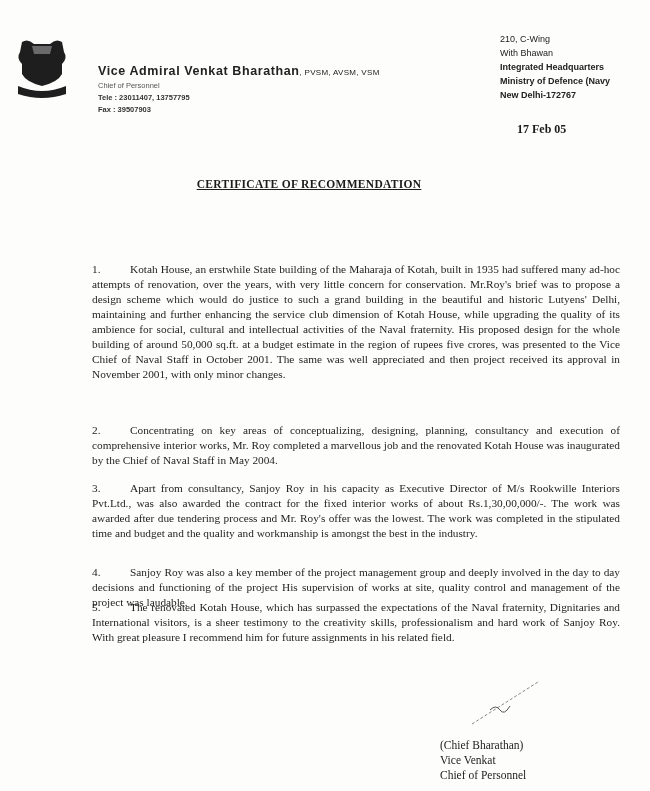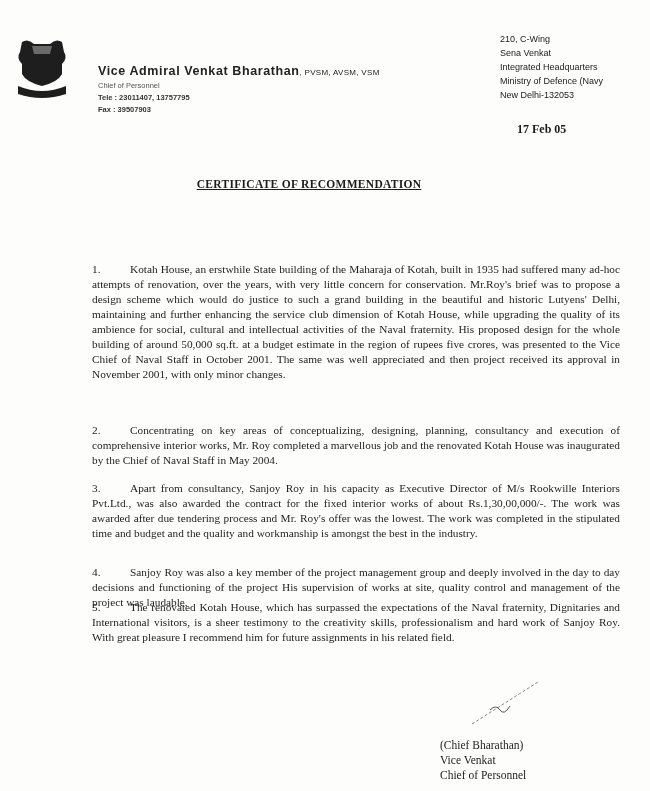--- a/index.html
+++ b/index.html
@@ -6,21 +6,21 @@
   body { width:650px; height:791px; background:#fdfdfb; position:relative; overflow:hidden; color:#1c1c1c; }
   .sans { font-family:"Liberation Sans", sans-serif; }
   .serif { font-family:"Liberation Serif", serif; }
   .crest { position:absolute; left:14px; top:38px; width:56px; height:62px; }
   .lh-block { position:absolute; left:98px; top:38px;margin-top:26px; }
   .lh-name { font-size:12.5px; font-weight:bold; letter-spacing:0.6px; color:#222; white-space:nowrap; }
   .lh-name .post { font-size:8px; font-weight:normal; letter-spacing:0.3px; }
   .lh-title { font-size:7.5px; color:#555; margin-top:3px; }
   .lh-line { font-size:7.5px; font-weight:bold; color:#333; margin-top:3px; }
   .addr { position:absolute; left:500px; top:32px; font-size:9px; line-height:14px; color:#222; }
-  .addr .b { font-weight:normal; }
+  .addr .b { font-weight:bold; }
   .date { position:absolute; left:517px; top:122px; font-size:12px; font-weight:bold; }
   .title { position:absolute; left:0; width:618px; top:178px; text-align:center; font-size:11.5px; font-weight:bold; text-decoration:underline; letter-spacing:0.3px; }
   .para { position:absolute; left:92px; width:528px; font-size:11.3px; line-height:15px; text-align:justify; color:#1e1e1e;margin-top:40px; }
   .para .num { display:inline-block; width:38px; }
   .sig-line { position:absolute; left:470px; top:680px; width:70px; height:45px; }
   .sig { position:absolute; left:440px; top:738px; font-size:11.5px; line-height:15px; }
 </style>
 </head>
 <body>
 
@@ -32,24 +32,24 @@
 
 <div class="lh-block sans">
   <div class="lh-name"><span>Vice Admiral Venkat Bharathan</span><span class="post">, PVSM, AVSM, VSM</span></div>
   <div class="lh-title">Chief of Personnel</div>
   <div class="lh-line">Tele : 23011407, 13757795</div>
   <div class="lh-line">Fax : 39507903</div>
 </div>
 
 <div class="addr sans">
   <div>210, C-Wing</div>
-  <div>Sena Venkat</div>
+  <div>With Bhawan</div>
   <div class="b">Integrated Headquarters</div>
   <div class="b">Ministry of Defence (Navy</div>
-  <div class="b">New Delhi-132053</div>
+  <div class="b">New Delhi-172767</div>
 </div>
 
 <div class="date serif">17 Feb 05</div>
 
 <div class="title serif">CERTIFICATE OF RECOMMENDATION</div>
 
 <div class="para serif" style="top:222px"><span class="num">1.</span><span>Kotah House, an erstwhile State building of the Maharaja of Kotah, built in 1935 had suffered many ad-hoc attempts of renovation, over the years, with very little concern for conservation. Mr.Roy's brief was to propose a design scheme which would do justice to such a grand building in the beautiful and historic Lutyens' Delhi, maintaining and further enhancing the service club dimension of Kotah House, while upgrading the quality of its ambience for social, cultural and intellectual activities of the Naval fraternity. His proposed design for the whole building of around 50,000 sq.ft. at a budget estimate in the region of rupees five crores, was presented to the Vice Chief of Naval Staff in October 2001. The same was well appreciated and then project received its approval in November 2001, with only minor changes.</span></div>
 <div class="para serif" style="top:383px"><span class="num">2.</span><span>Concentrating on key areas of conceptualizing, designing, planning, consultancy and execution of comprehensive interior works, Mr. Roy completed a marvellous job and the renovated Kotah House was inaugurated by the Chief of Naval Staff in May 2004.</span></div>
 <div class="para serif" style="top:441px"><span class="num">3.</span><span>Apart from consultancy, Sanjoy Roy in his capacity as Executive Director of M/s Rookwille Interiors Pvt.Ltd., was also awarded the contract for the fixed interior works of about Rs.1,30,00,000/-. The work was awarded after due tendering process and Mr. Roy's offer was the lowest. The work was completed in the stipulated time and budget and the quality and workmanship is amongst the best in the industry.</span></div>
 <div class="para serif" style="top:525px"><span class="num">4.</span><span>Sanjoy Roy was also a key member of the project management group and deeply involved in the day to day decisions and functioning of the project His supervision of works at site, quality control and management of the project was laudable.</span></div>

